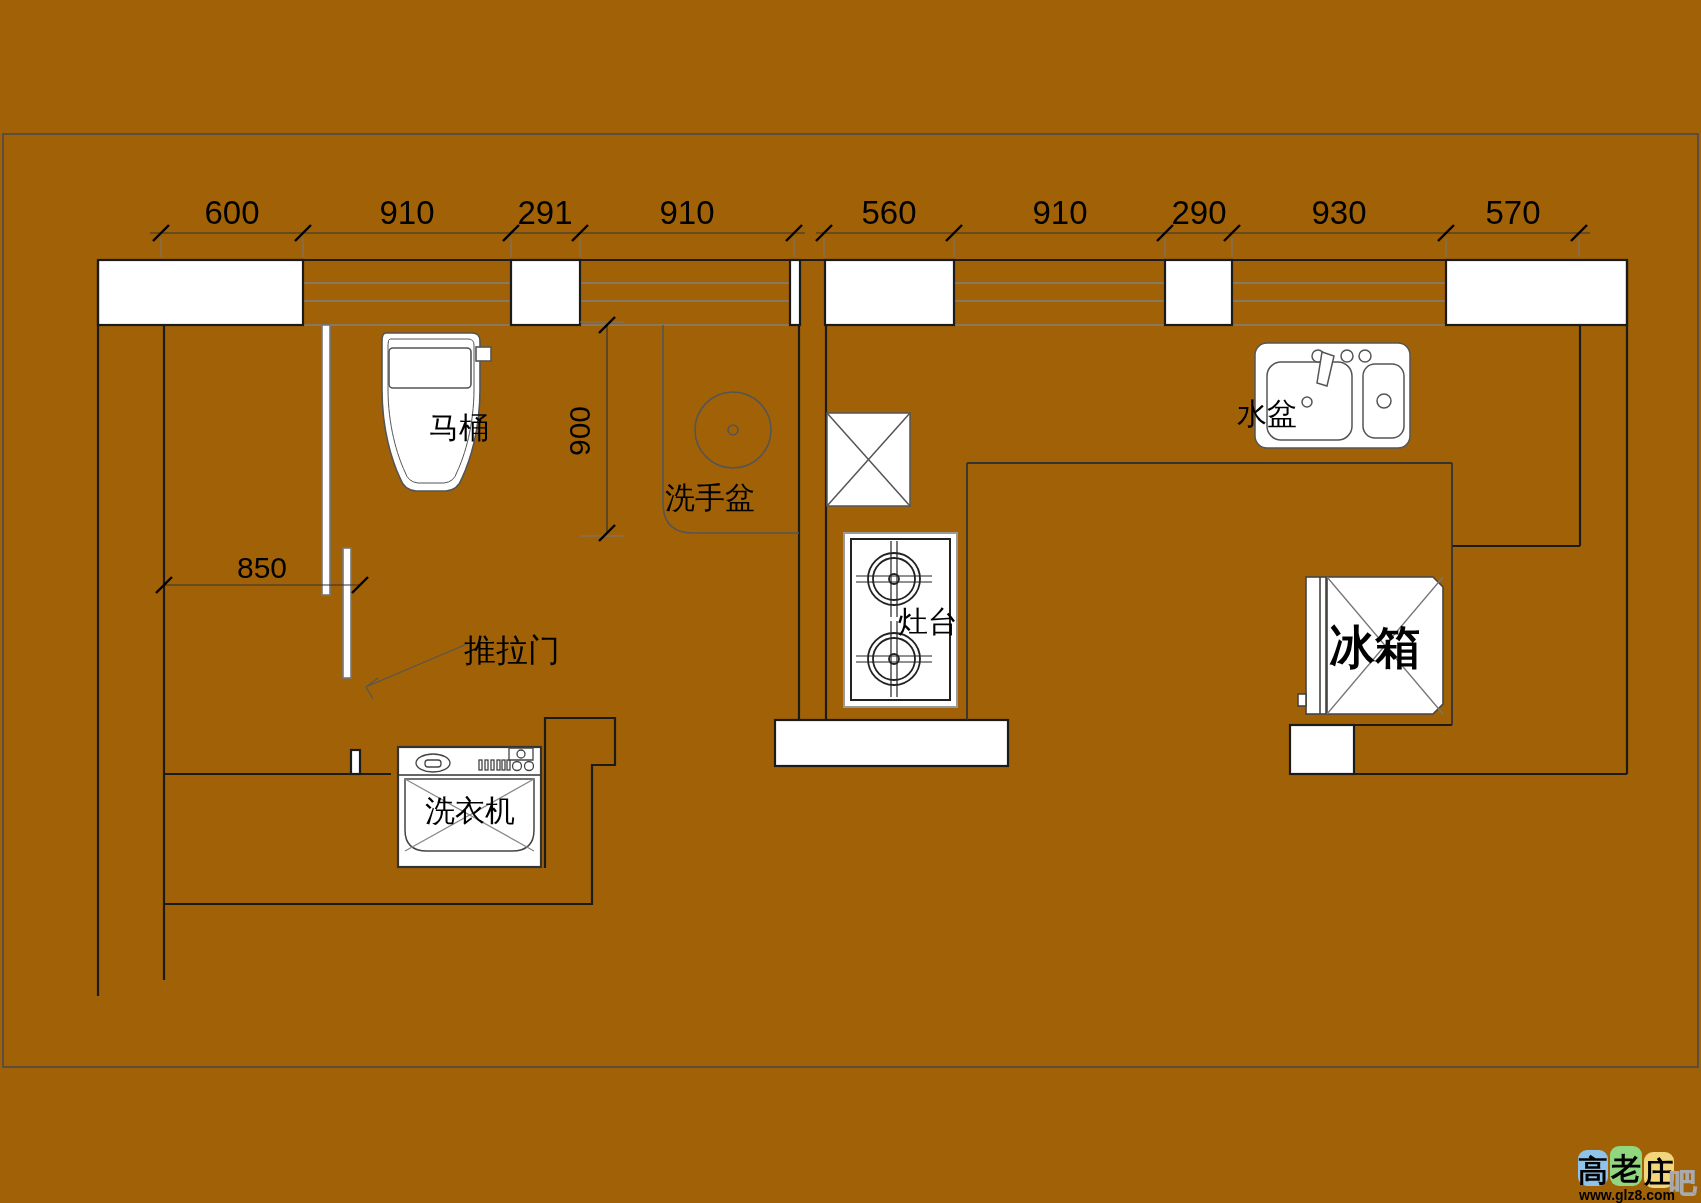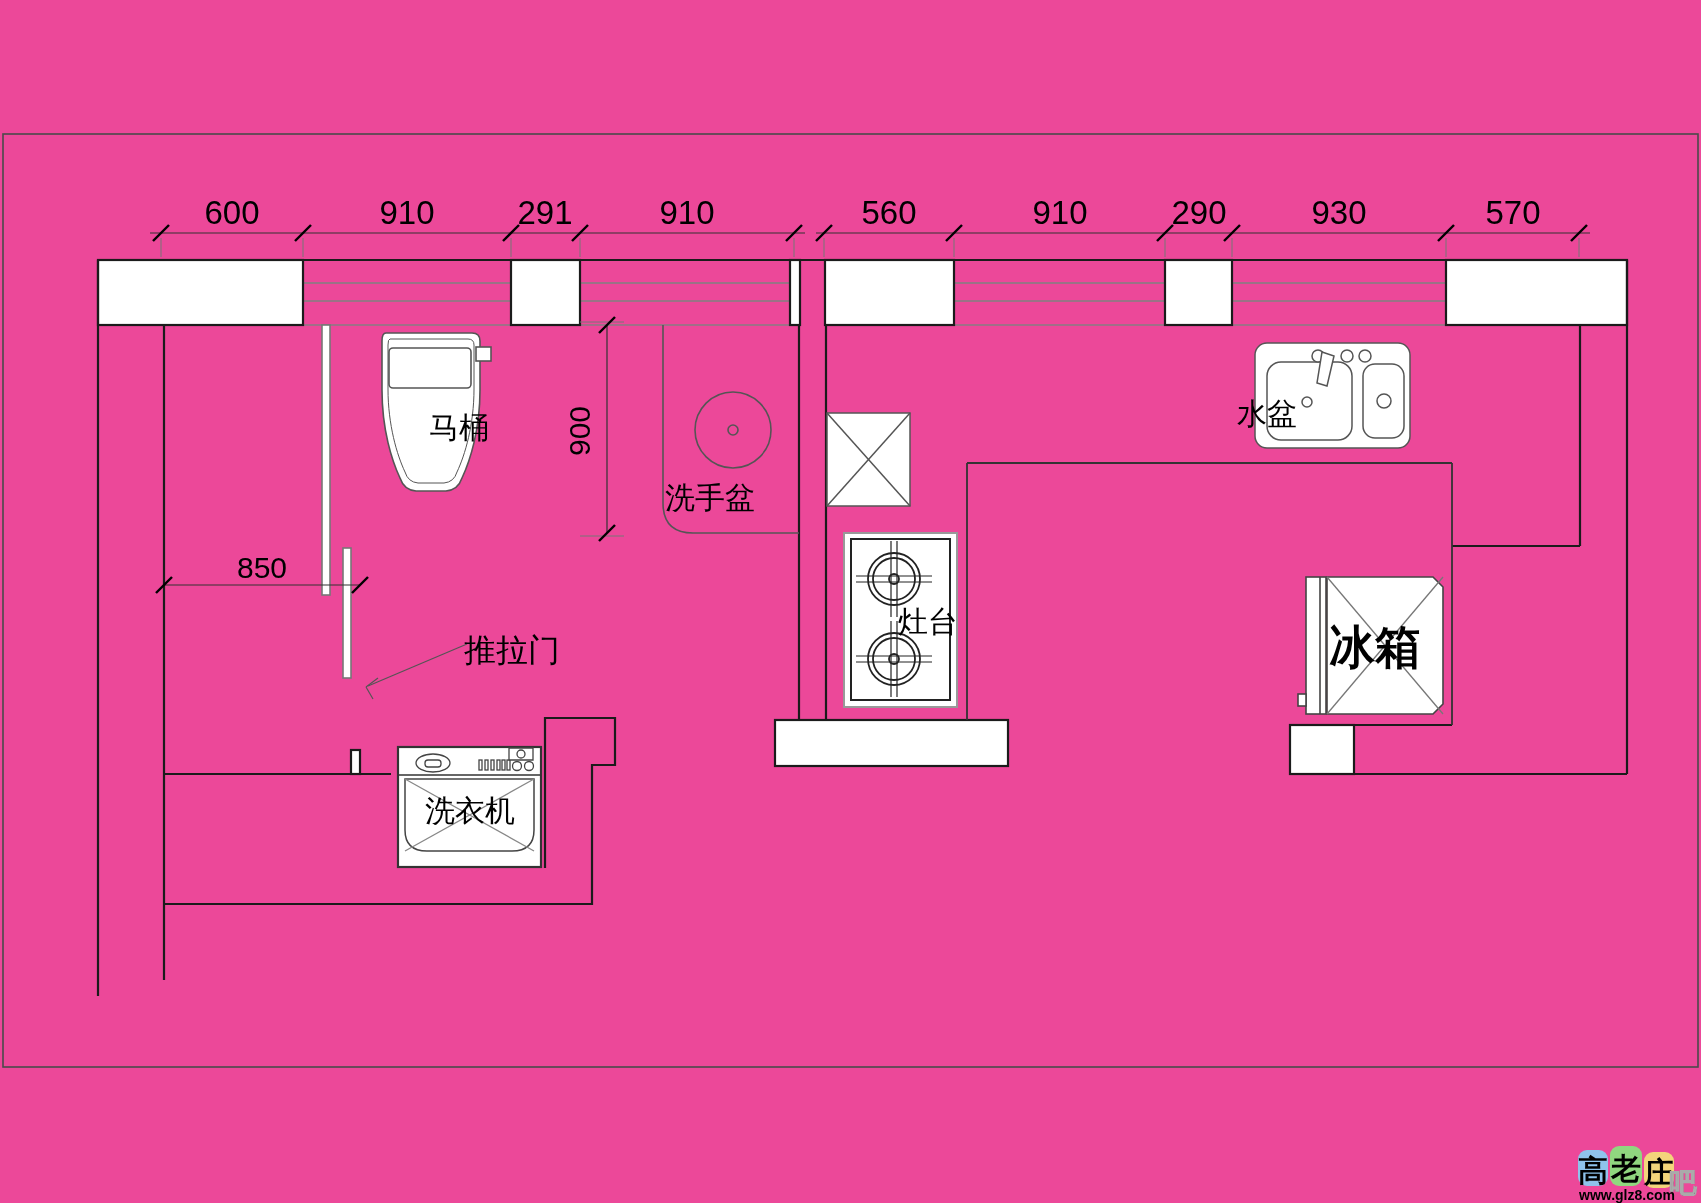--- a/index.html
+++ b/index.html
@@ -1,16 +1,16 @@
 <!DOCTYPE html>
 <html><head>
 <meta charset="utf-8">
 <style>
   html,body{margin:0;padding:0;background:#ffffff;}
-  .plan-wrap{position:relative;width:1701px;height:1203px;background:#ec4899;overflow:hidden;
+  .plan-wrap{position:relative;width:1701px;height:1203px;background:#a16207;overflow:hidden;
              font-family:"Liberation Sans","DejaVu Sans",sans-serif;}
   svg text{font-family:"Liberation Sans","DejaVu Sans",sans-serif;fill:#000;}
   .dim-num{font-size:33px;}
   .dim-num-side{font-size:30px;}
   .cn{font-size:30px;}
 </style>
 </head>
 <body>
 
 <div class="plan-wrap">

